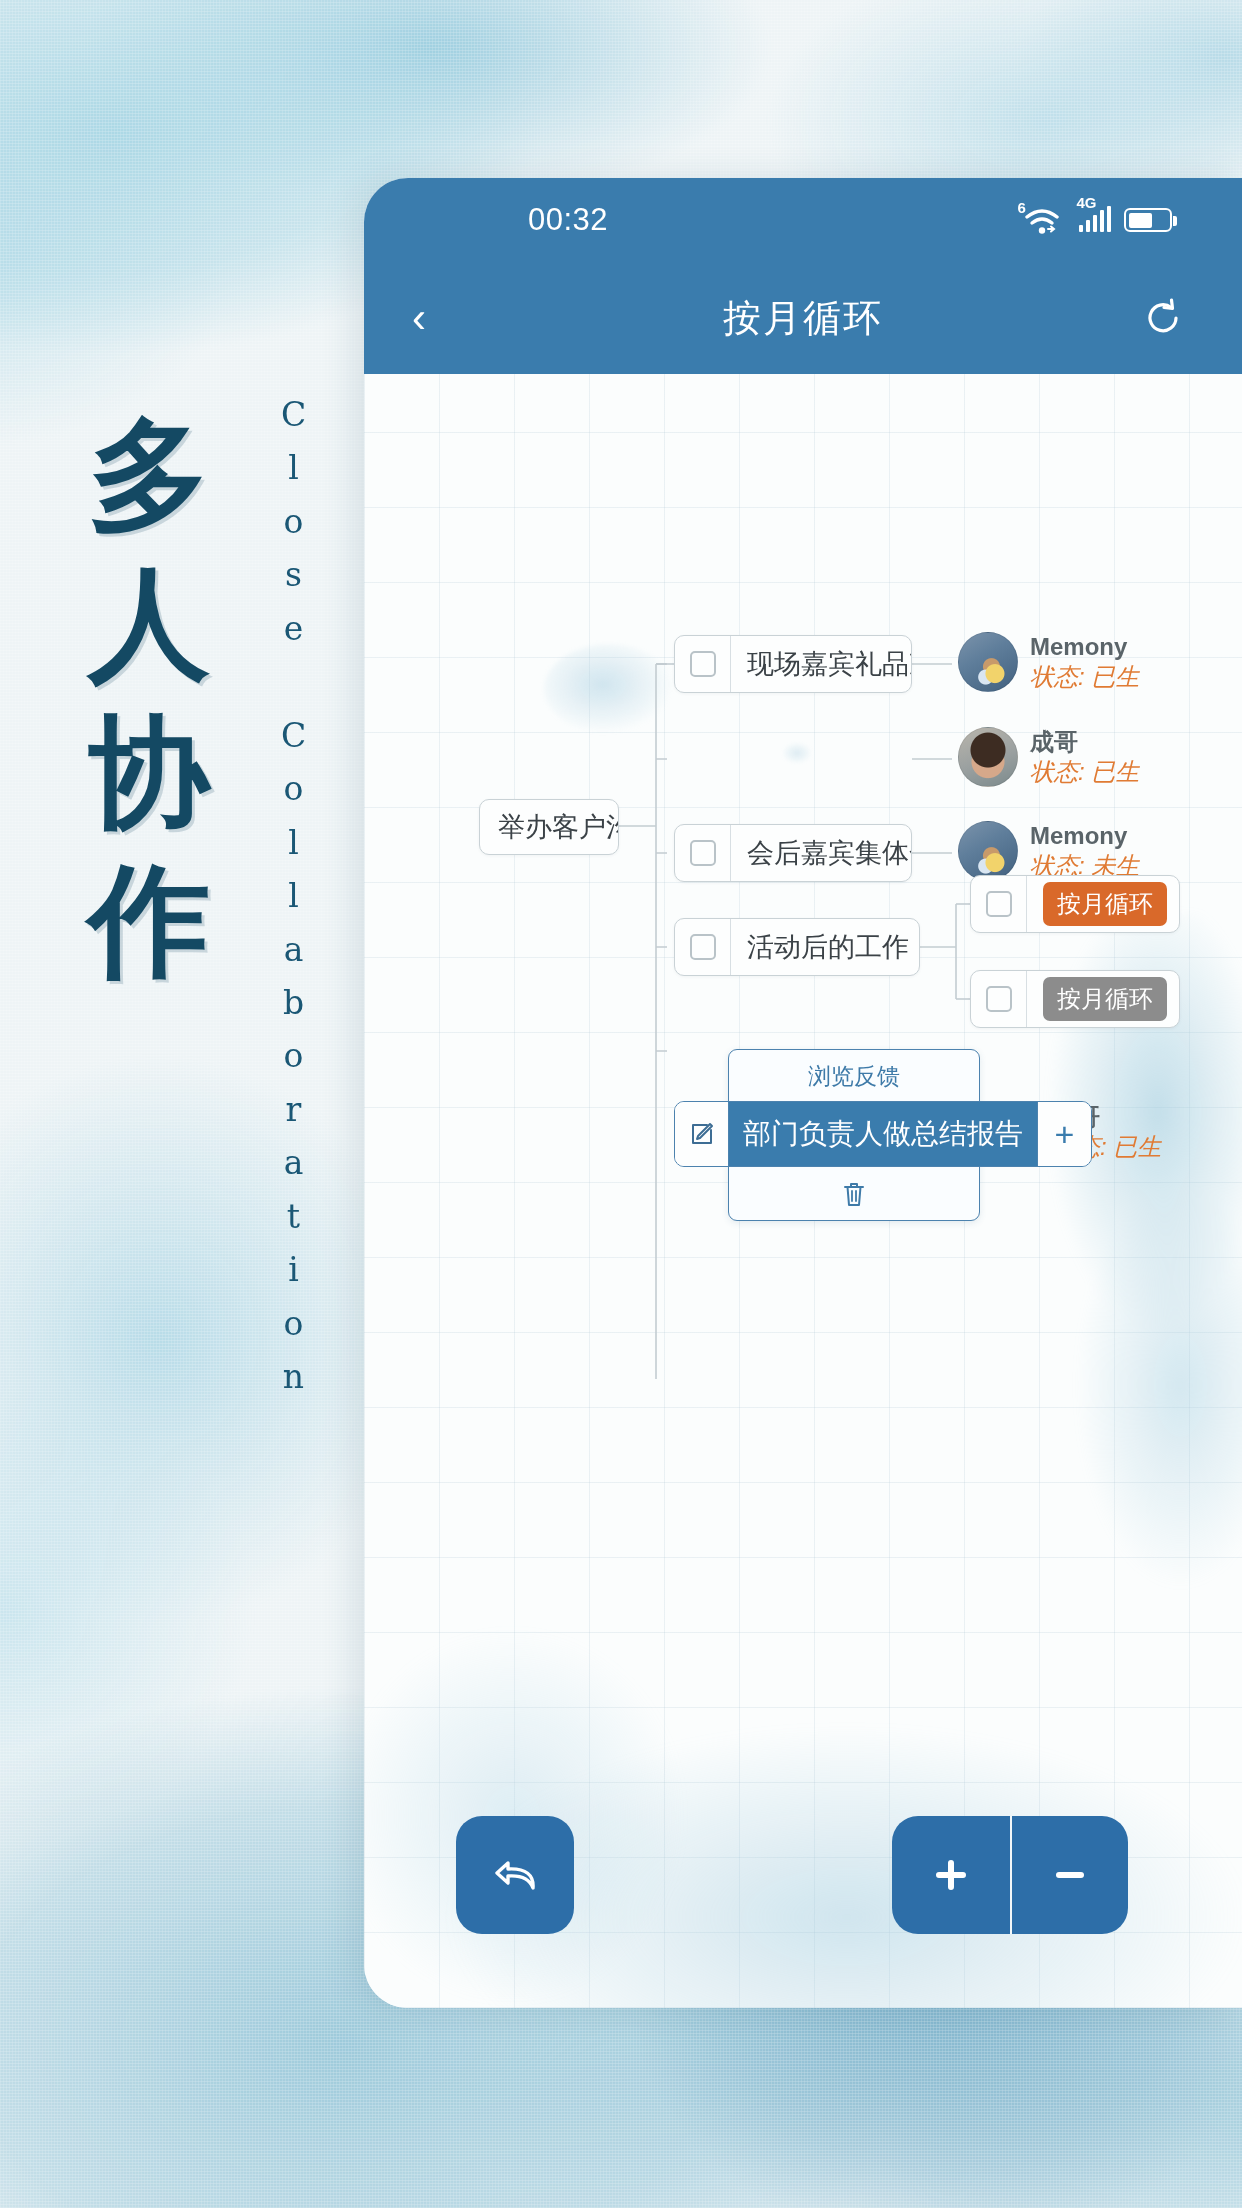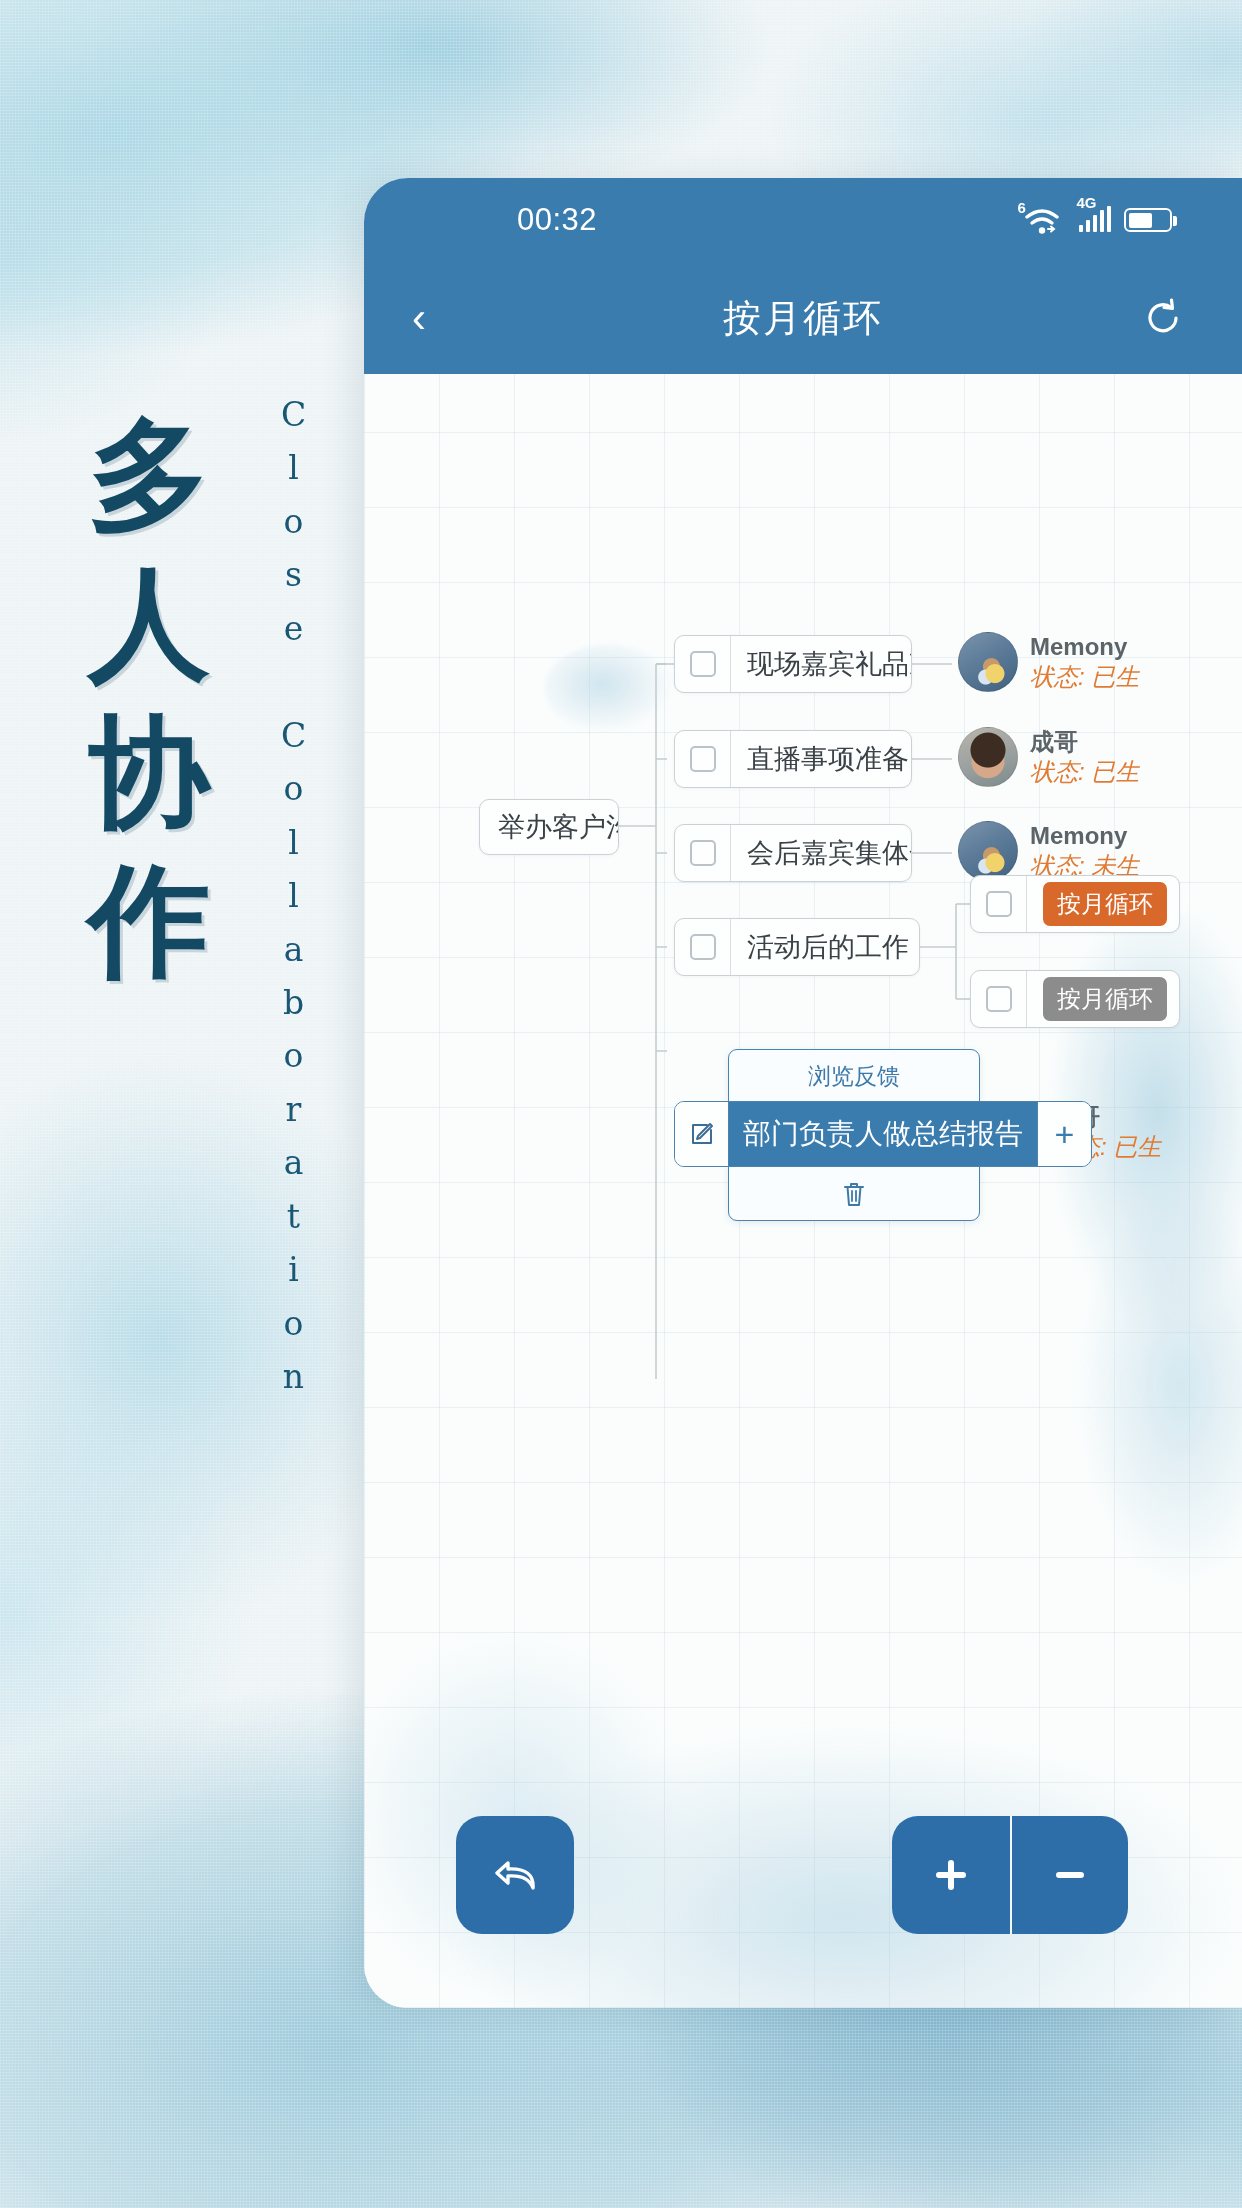--- a/index.html
+++ b/index.html
@@ -108,21 +108,21 @@
   .statusbar {
     height: 84px;
     background: #3a7cad;
     display: flex;
     align-items: center;
     color: #fff;
     position: relative;
   }
   .sb-time {
     position: absolute;
-    left: 153px;
+    left: 164px;
     font-size: 31px;
     letter-spacing: .5px;
   }
   .sb-icons {
     position: absolute;
     right: 70px;
     display: flex;
     align-items: center;
     gap: 13px;
   }
@@ -538,27 +538,20 @@
           <div class="avatar a-memony"></div>
           <div class="meta">
             <div class="nm">Memony</div>
             <div class="st">
               <b>状态:</b>
               <b>已生</b>
             </div>
           </div>
         </div>
 
-        <div class="node" style="left:310px; top:356px; width:238px; height:58px;">
-          <div class="chk">
-              <i></i>
-            </div>
-          <div class="lbl">直播事项准备</div>
-
-        </div>
         <div class="assignee" style="left:594px; top:353px;">
           <div class="avatar a-chengge"></div>
           <div class="meta">
             <div class="nm">成哥</div>
             <div class="st">
               <b>状态:</b>
               <b>已生</b>
             </div>
           </div>
         </div>

